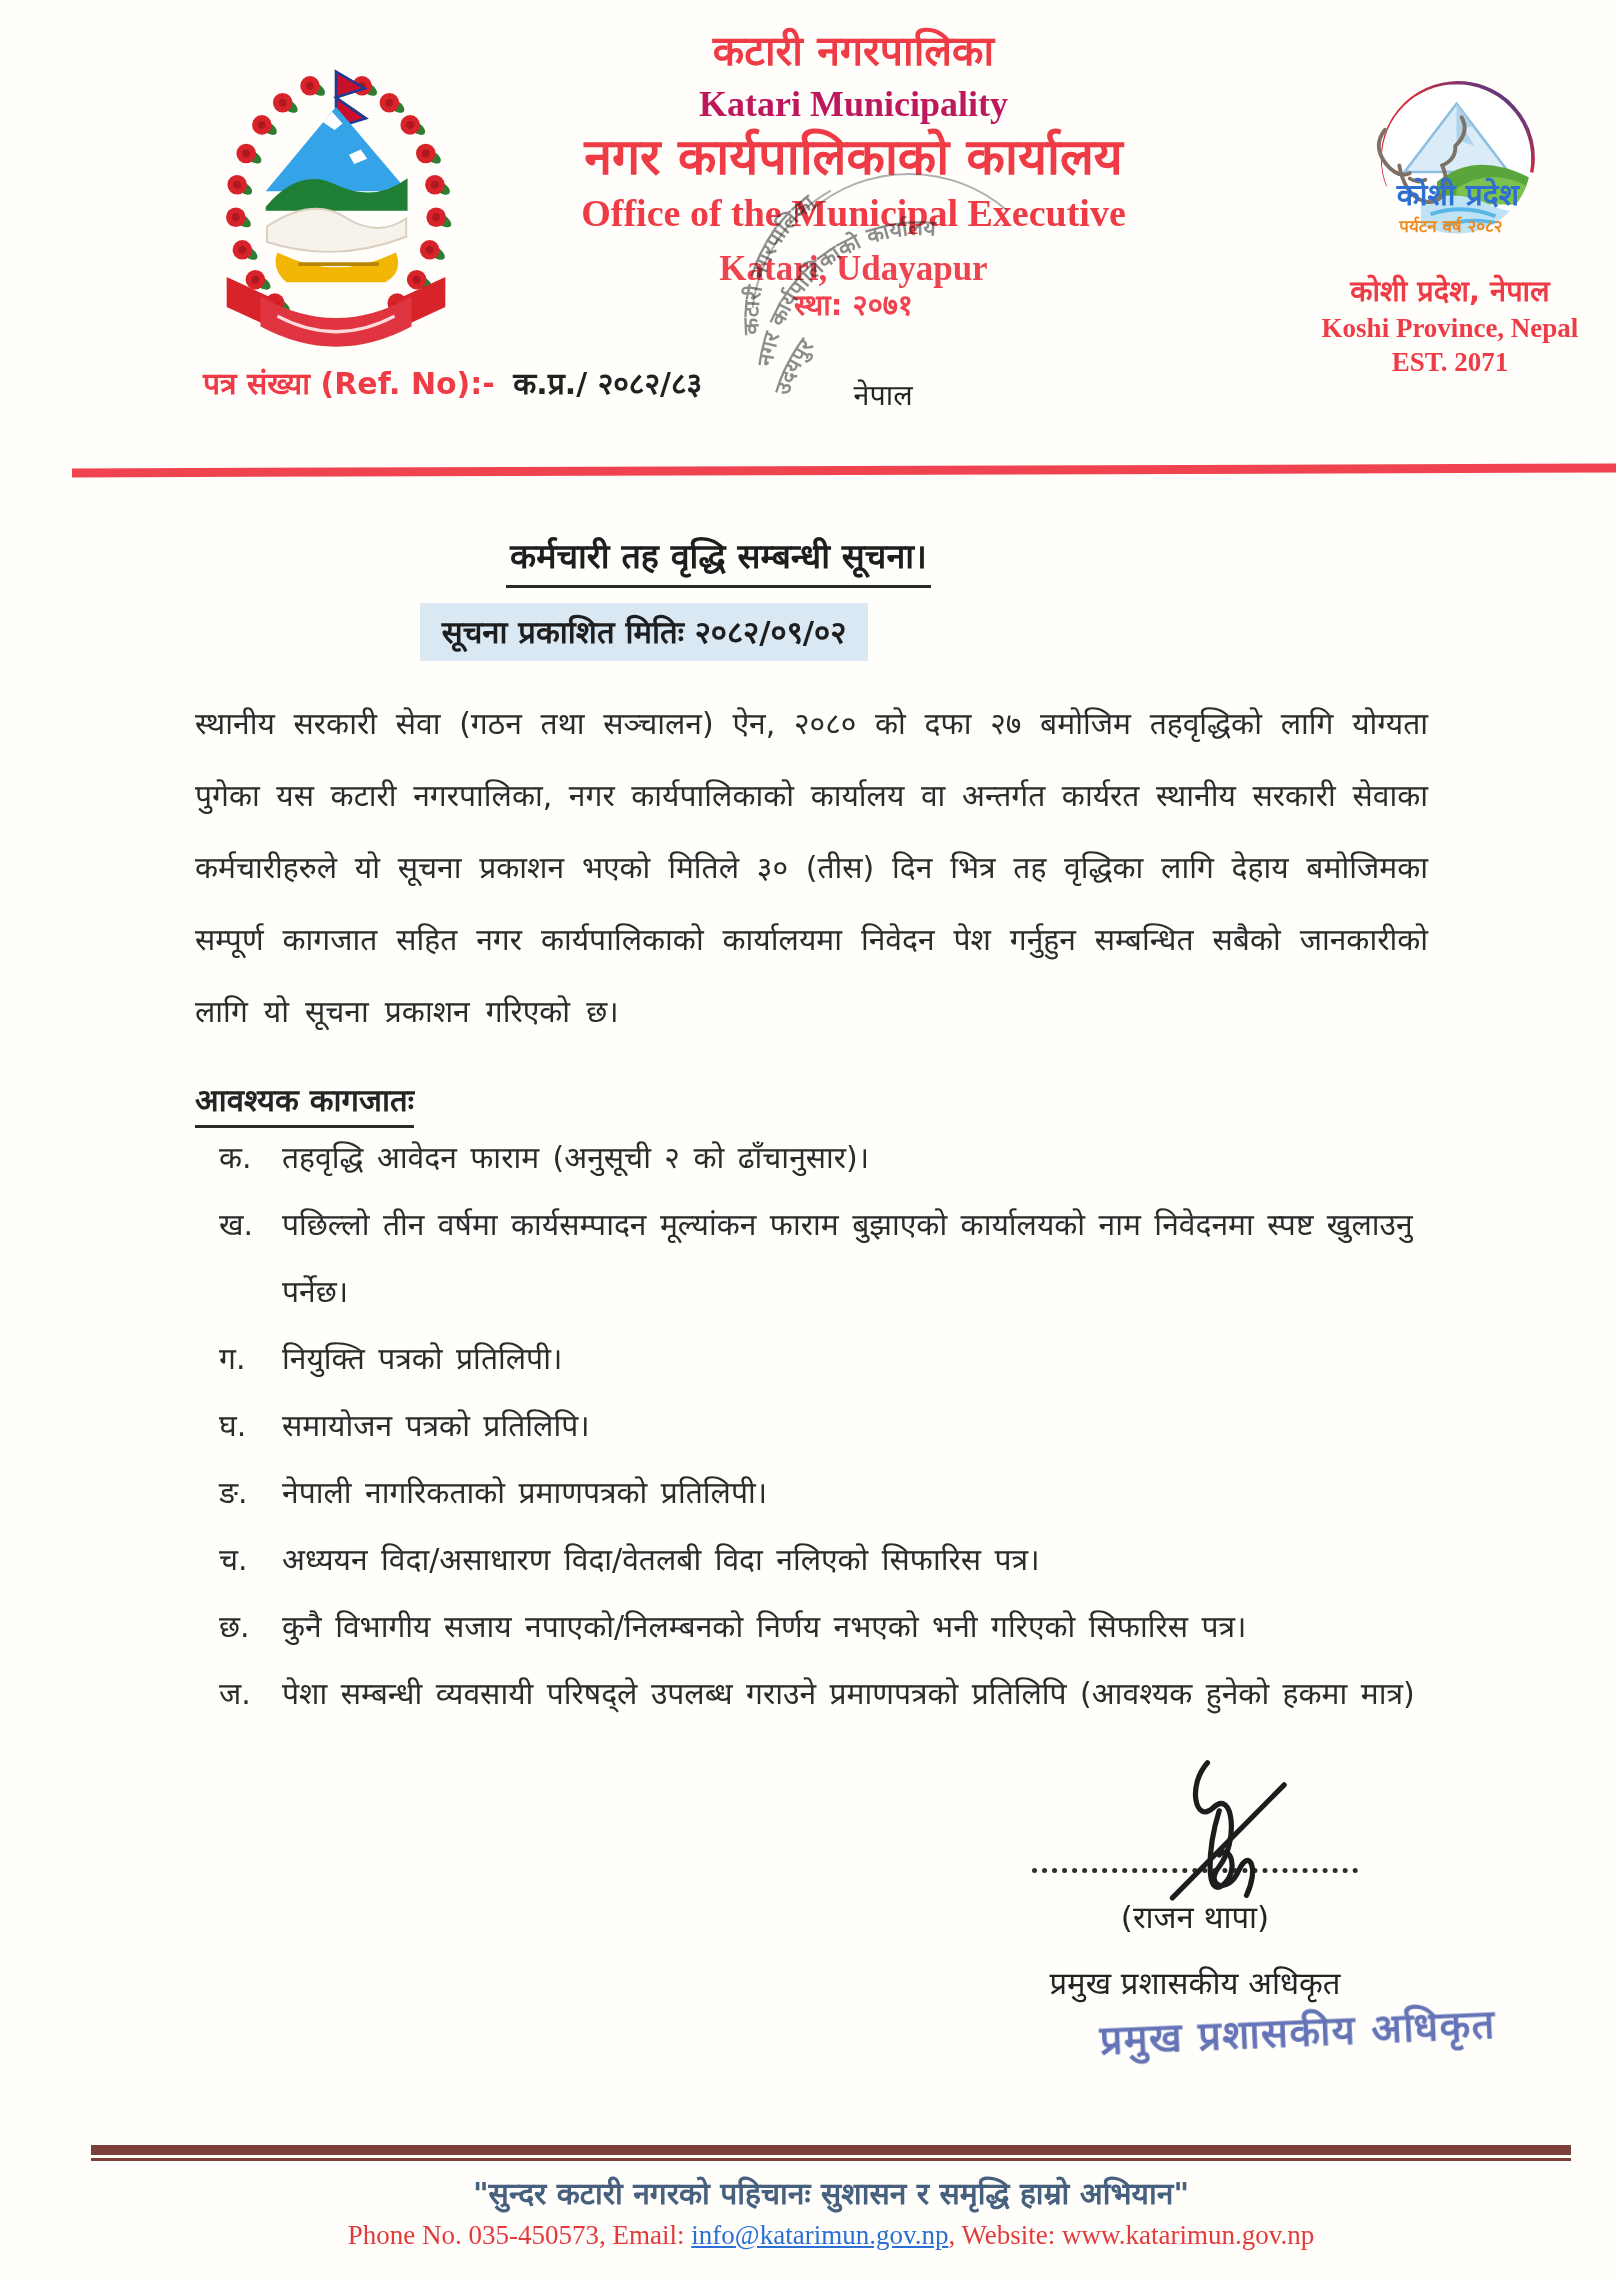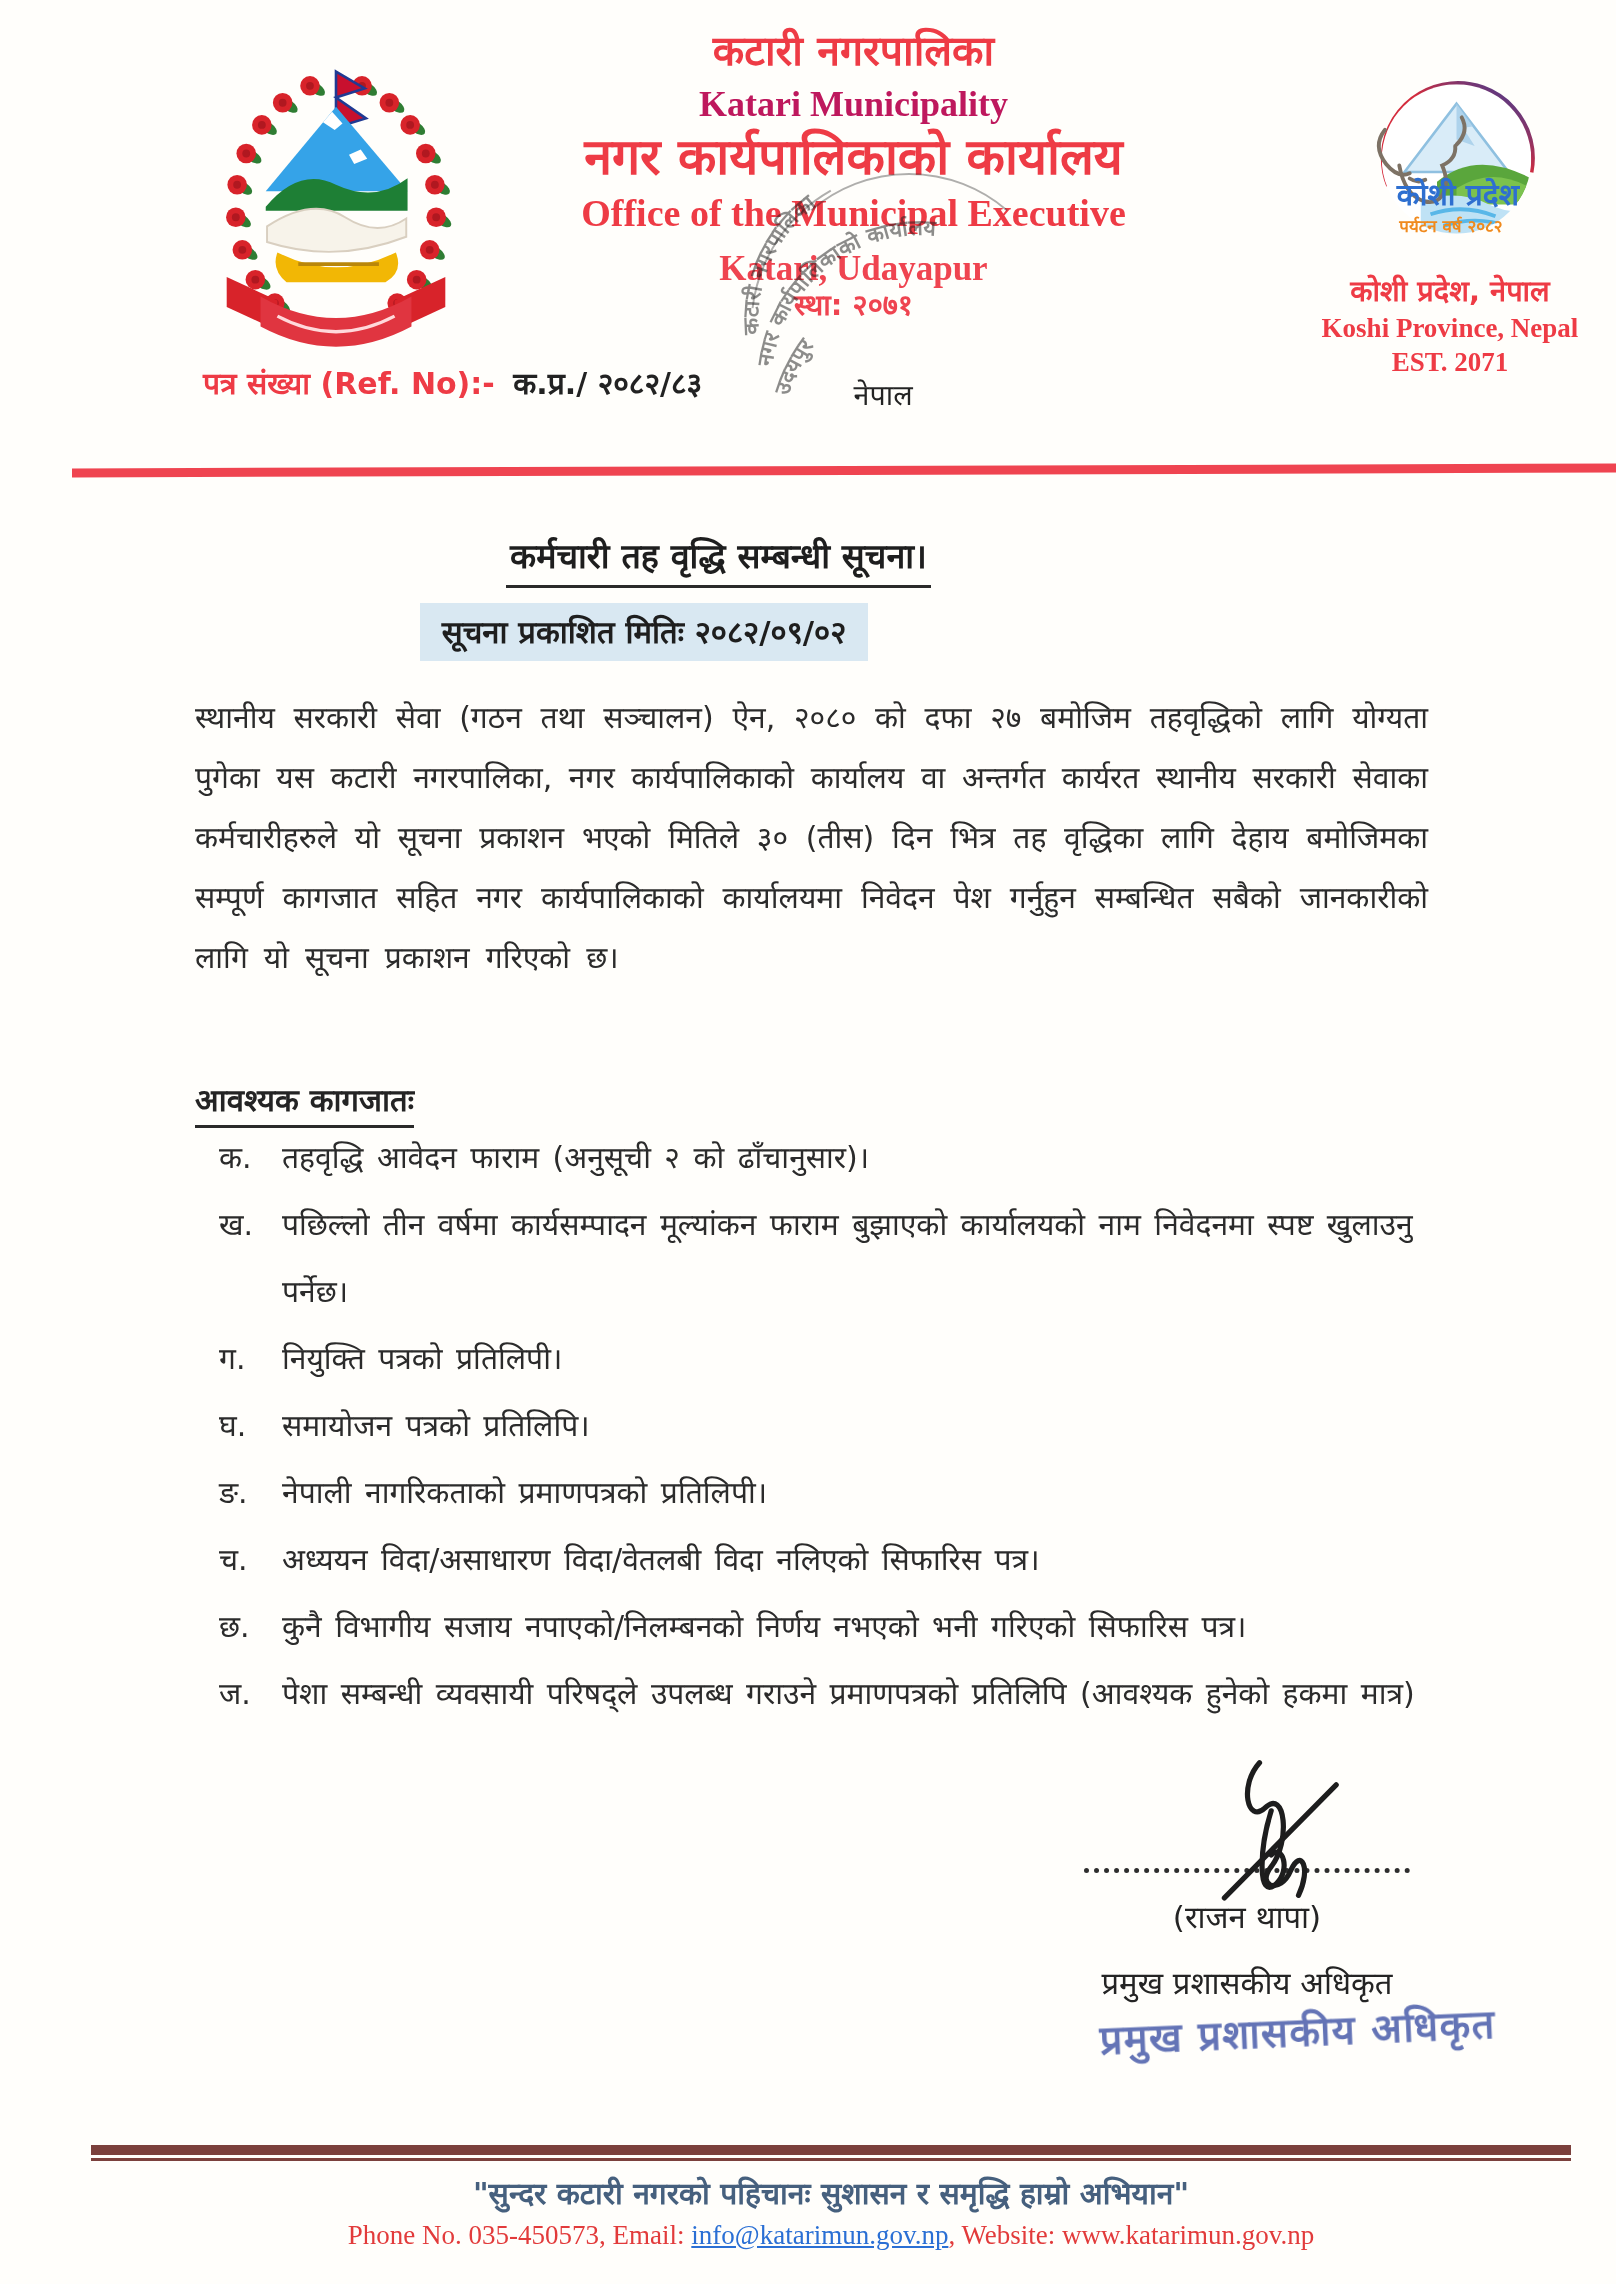--- a/index.html
+++ b/index.html
@@ -27,31 +27,31 @@
   .ref .val{color:#222;font-weight:bold;margin-left:9px;}
   .red-rule{position:absolute;left:72px;top:466px;width:1545px;height:8.5px;background:#ef4450;transform:rotate(-0.18deg);}
   
   .title{position:absolute;left:0;top:532px;width:1437px;text-align:center;}
   .title span{display:inline-block;font-size:34px;font-weight:bold;color:#1e1e1e;
     border-bottom:3.3px solid #2a2a2a;padding:0 3.9px 6.5px 3.9px;}
   .date-bar{position:absolute;left:0;top:603px;width:1288px;text-align:center;}
   .date-bar span{display:inline-block;background:#d9e8f2;color:#1e1e1e;font-weight:bold;
     font-size:31px;padding:6.5px 22px 9px 22px;}
   .para{position:absolute;left:195px;top:688px;width:1233px;margin:0;
-    font-size:30px;line-height:60px;text-align:justify;text-align-last:left;
+    font-size:30px;line-height:72px;text-align:justify;text-align-last:left;
     word-spacing:6.5px;color:#2b2b2b;}
   .docs-heading{position:absolute;left:195px;top:1078px;}
   .docs-heading span{display:inline-block;font-size:31px;font-weight:bold;color:#242424;
     border-bottom:3.3px solid #2a2a2a;padding-bottom:5.2px;}
   .docs-list{position:absolute;left:219px;top:1124px;width:1213px;font-size:30px;line-height:67px;color:#2b2b2b;}
   .doc-item{display:flex;}
   .doc-label{flex:0 0 63px;}
   .doc-text{flex:1;word-spacing:3.9px;}
   
-  .sign-block{position:absolute;left:1045px;top:1751px;width:404px;text-align:center;}
+  .sign-block{position:absolute;left:993px;top:1751px;width:404px;text-align:center;}
   .signature{position:absolute;left:117px;top:0px;width:208px;height:169px;}
   .dotted{height:0;border-bottom:5.9px dotted #2e2e2e;width:326px;margin:117px auto 0 auto;}
   .sign-name{font-size:31px;color:#242424;margin-top:22px;}
   .sign-title{font-size:31px;color:#242424;margin-top:23.5px;}
   .blue-stamp{position:absolute;left:1089px;top:2003px;width:417px;text-align:center;
     font-size:40px;font-weight:bold;color:#4356a7;opacity:.82;letter-spacing:1.3px;
     transform:rotate(-2.4deg);filter:blur(0.3px);white-space:nowrap;}
   
   .footer-rule{position:absolute;left:91px;top:2145px;width:1480px;height:9.8px;background:#7b403c;}
   .footer-rule-thin{position:absolute;left:91px;top:2158px;width:1480px;height:2.6px;background:#7b403c;}

